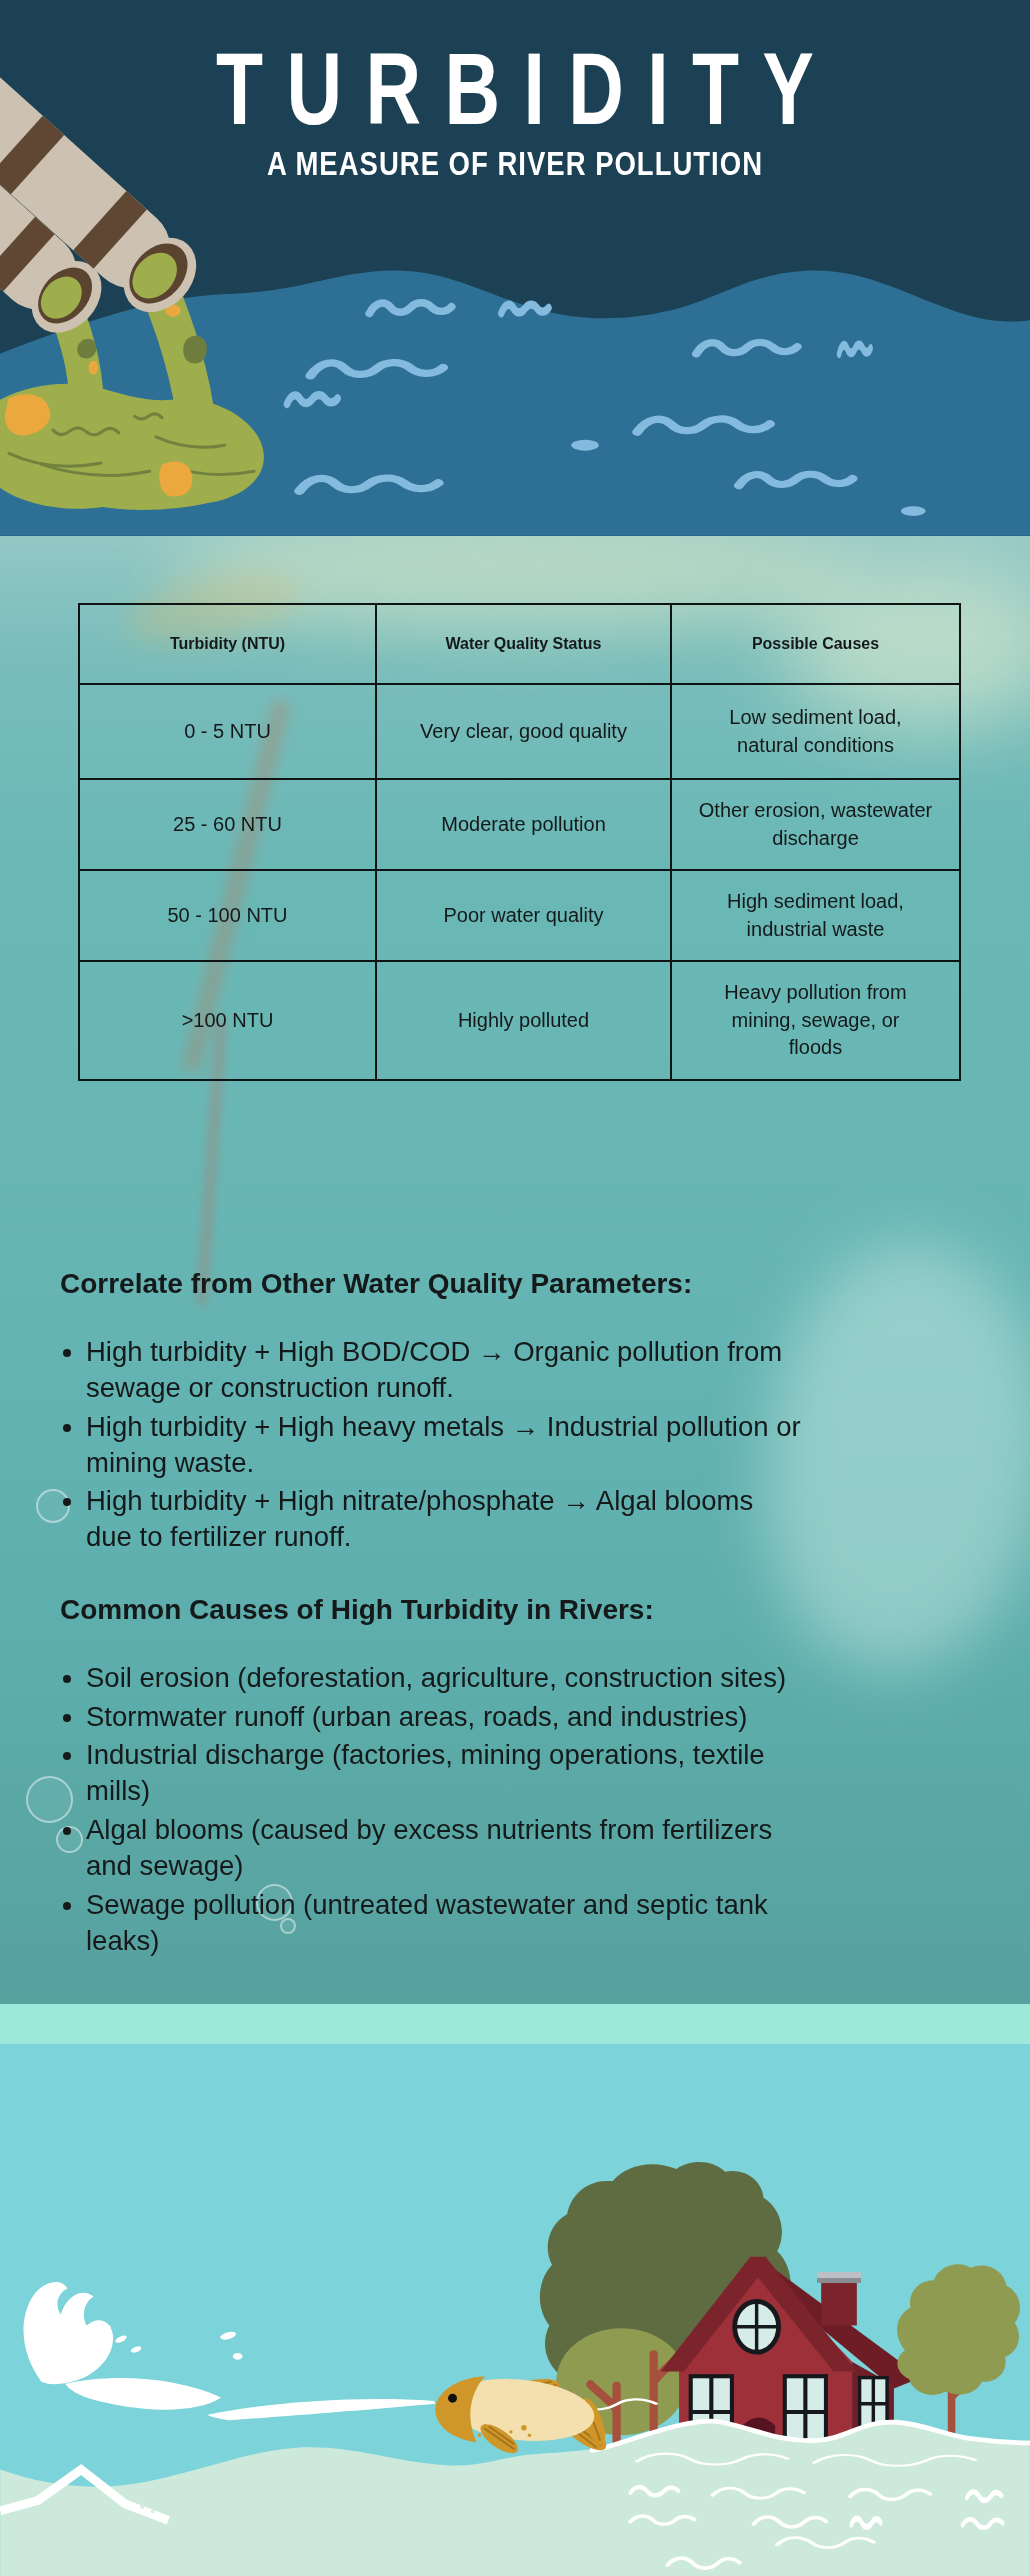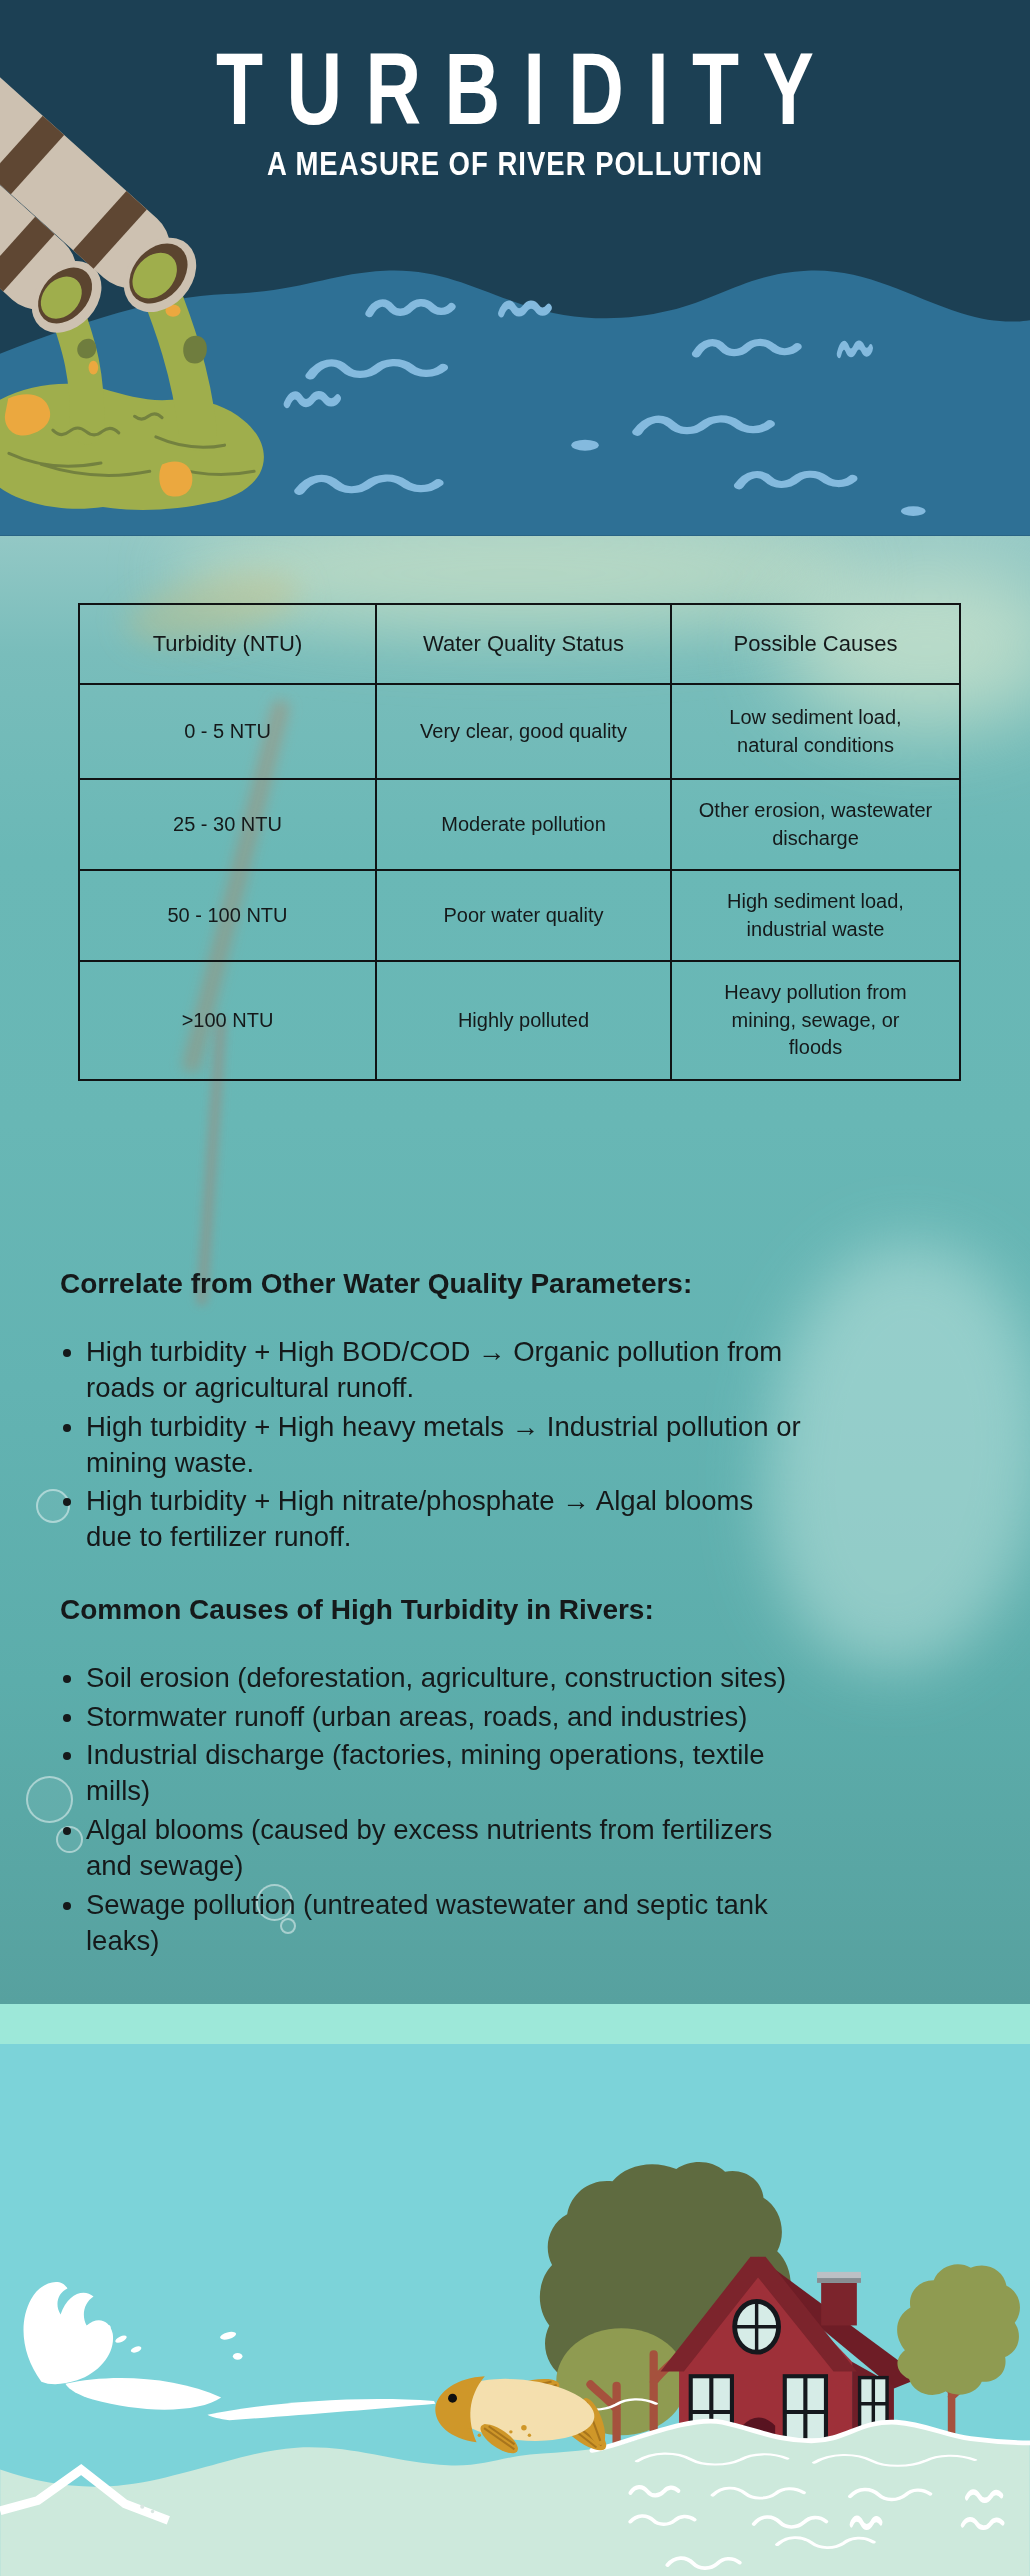--- a/index.html
+++ b/index.html
@@ -44,21 +44,21 @@
   .b2{left:56px;top:1290px;width:23.4px;height:23.4px;}
   .b3{left:256px;top:1348px;width:33px;height:33px;}
   .b4{left:36px;top:953px;width:30px;height:30px;}
   .b5{left:280px;top:1382px;width:12.4px;height:12.4px;}
 
   
   .table-wrap{position:absolute;left:78px;top:67px;width:882px;}
   table{width:100%;border-collapse:collapse;table-layout:fixed;}
   th,td{border:2.1px solid #101314;text-align:center;vertical-align:middle;
     color:var(--text_dark);white-space:pre-line;padding:0 15px;}
-  th{font-size:22px;font-weight:normal;height:78px;line-height:1.3;}
+  th{font-size:16px;font-weight:bold;height:78px;line-height:1.3;}
   td{font-size:20px;line-height:1.38;}
   tbody tr:nth-child(1) td{height:93px;}
   tbody tr:nth-child(2) td{height:89px;}
   tbody tr:nth-child(3) td{height:89px;}
   tbody tr:nth-child(4) td{height:117px;}
   tbody tr:nth-child(5) td{height:118px;}
 
   
   .text-block{position:absolute;left:60px;width:914px;color:var(--text_dark);}
   .tb1{top:732px;} .tb2{top:1058px;}
@@ -181,21 +181,21 @@
           </tr>
         </thead>
         <tbody>
           <tr>
             <td>0 - 5 NTU</td>
             <td>Very clear, good quality</td>
             <td>Low sediment load,
 natural conditions</td>
           </tr>
           <tr>
-            <td>25 - 30 NTU</td>
+            <td>25 - 60 NTU</td>
             <td>Moderate pollution</td>
             <td>Other erosion, wastewater
 discharge</td>
           </tr>
           <tr>
             <td>50 - 100 NTU</td>
             <td>Poor water quality</td>
             <td>High sediment load,
 industrial waste</td>
           </tr>
@@ -207,21 +207,21 @@
 floods</td>
           </tr>
         </tbody>
       </table>
     </div>
 
     <div class="text-block tb1">
       <h2>Correlate from Other Water Quality Parameters:</h2>
       <ul>
         <li>High turbidity + High BOD/COD → Organic pollution from
-roads or agricultural runoff.</li>
+sewage or construction runoff.</li>
         <li>High turbidity + High heavy metals → Industrial pollution or
 mining waste.</li>
         <li>High turbidity + High nitrate/phosphate → Algal blooms
 due to fertilizer runoff.</li>
       </ul>
     </div>
 
     <div class="text-block tb2">
       <h2>Common Causes of High Turbidity in Rivers:</h2>
       <ul>

